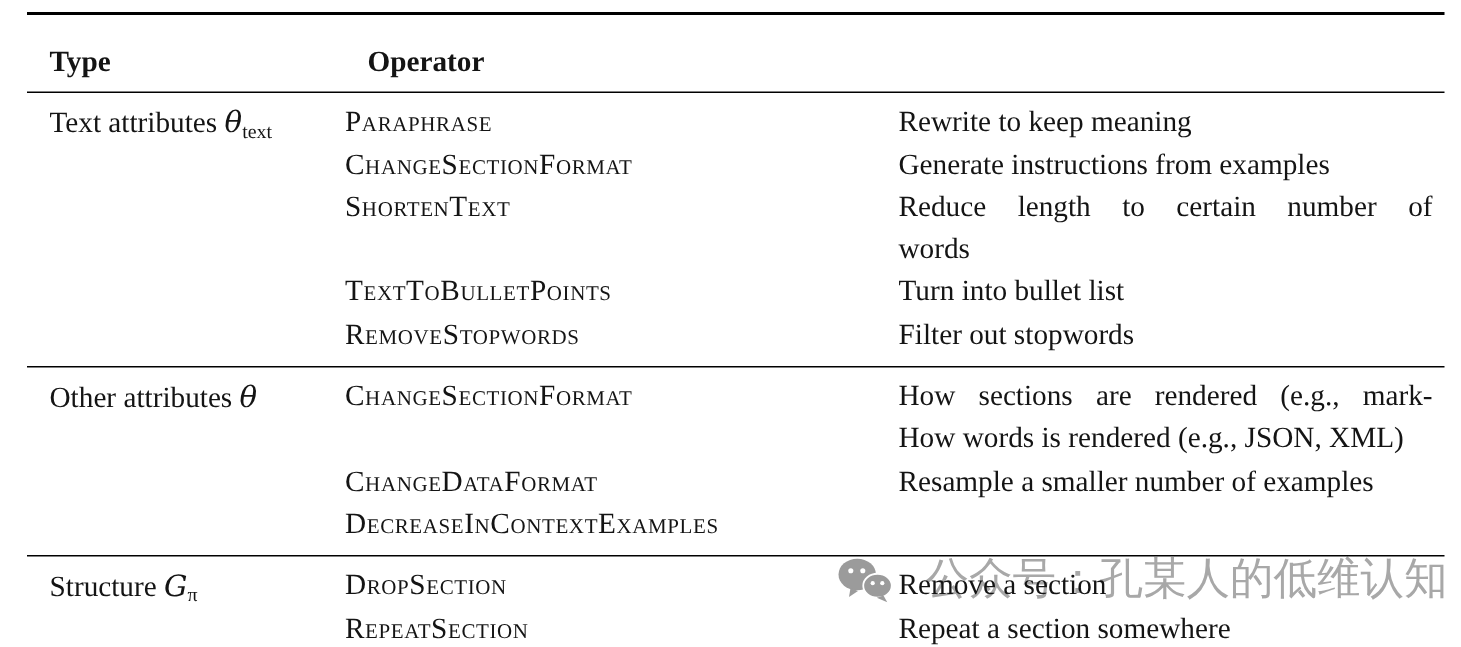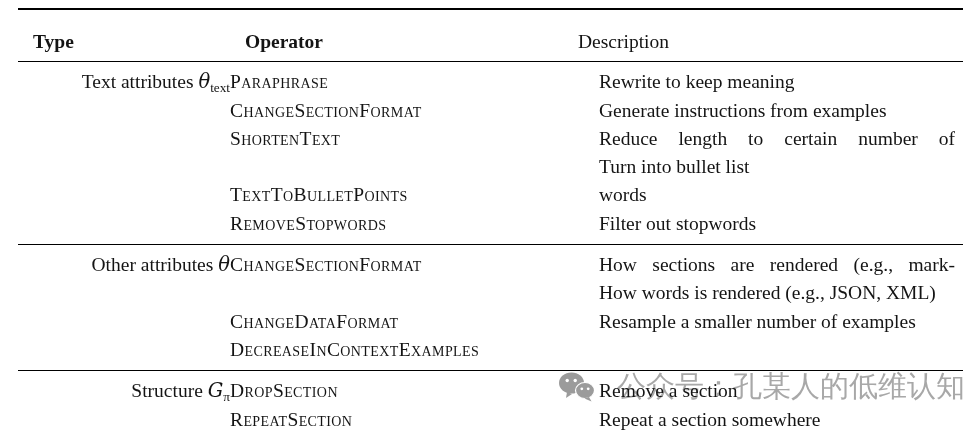--- a/index.html
+++ b/index.html
@@ -39,21 +39,20 @@
   }
   .th { padding-left: 15px; }
   .th.bold { font-weight: bold; }
   .section {
     padding-top: 6px;
     padding-bottom: 6px;
   }
   .type-cell {
     padding-left: 15px;
     white-space: nowrap;
-    text-align: right;
   }
   .math-sym { font-style: italic; font-family: "DejaVu Serif", "Liberation Serif", serif; }
   .sub {
     font-size: 0.68em;
     vertical-align: -0.28em;
     letter-spacing: 0;
   }
   .op-line {
     font-variant: small-caps;
     letter-spacing: 0.4px;
@@ -90,43 +89,42 @@
 <body>
 
 <div class="page">
 
   <div class="paper-table">
     <hr class="rule-heavy">
 
     <div class="grid3 header-row">
       <div class="th bold">Type</div>
       <div class="th bold">Operator</div>
-      <div class="th">Description</div>
     </div>
 
     <hr class="rule-light">
 
     <div class="grid3 section">
       <div class="type-cell">
         <span>Text attributes </span><span class="math-sym">θ</span><span class="sub">text</span>
       </div>
       <div class="op-cell">
         <div class="op-line">Paraphrase</div>
         <div class="op-line">ChangeSectionFormat</div>
         <div class="op-line">ShortenText</div>
         <div class="op-line"></div>
         <div class="op-line">TextToBulletPoints</div>
         <div class="op-line">RemoveStopwords</div>
       </div>
       <div class="desc-cell">
         <div class="desc-line">Rewrite to keep meaning</div>
         <div class="desc-line">Generate instructions from examples</div>
         <div class="desc-line stretch">Reduce length to certain number of</div>
+        <div class="desc-line">words</div>
         <div class="desc-line">Turn into bullet list</div>
-        <div class="desc-line">words</div>
         <div class="desc-line">Filter out stopwords</div>
       </div>
     </div>
 
     <hr class="rule-light">
 
     <div class="grid3 section">
       <div class="type-cell">
         <span>Other attributes </span><span class="math-sym">θ</span><span class="sub"></span>
       </div>

